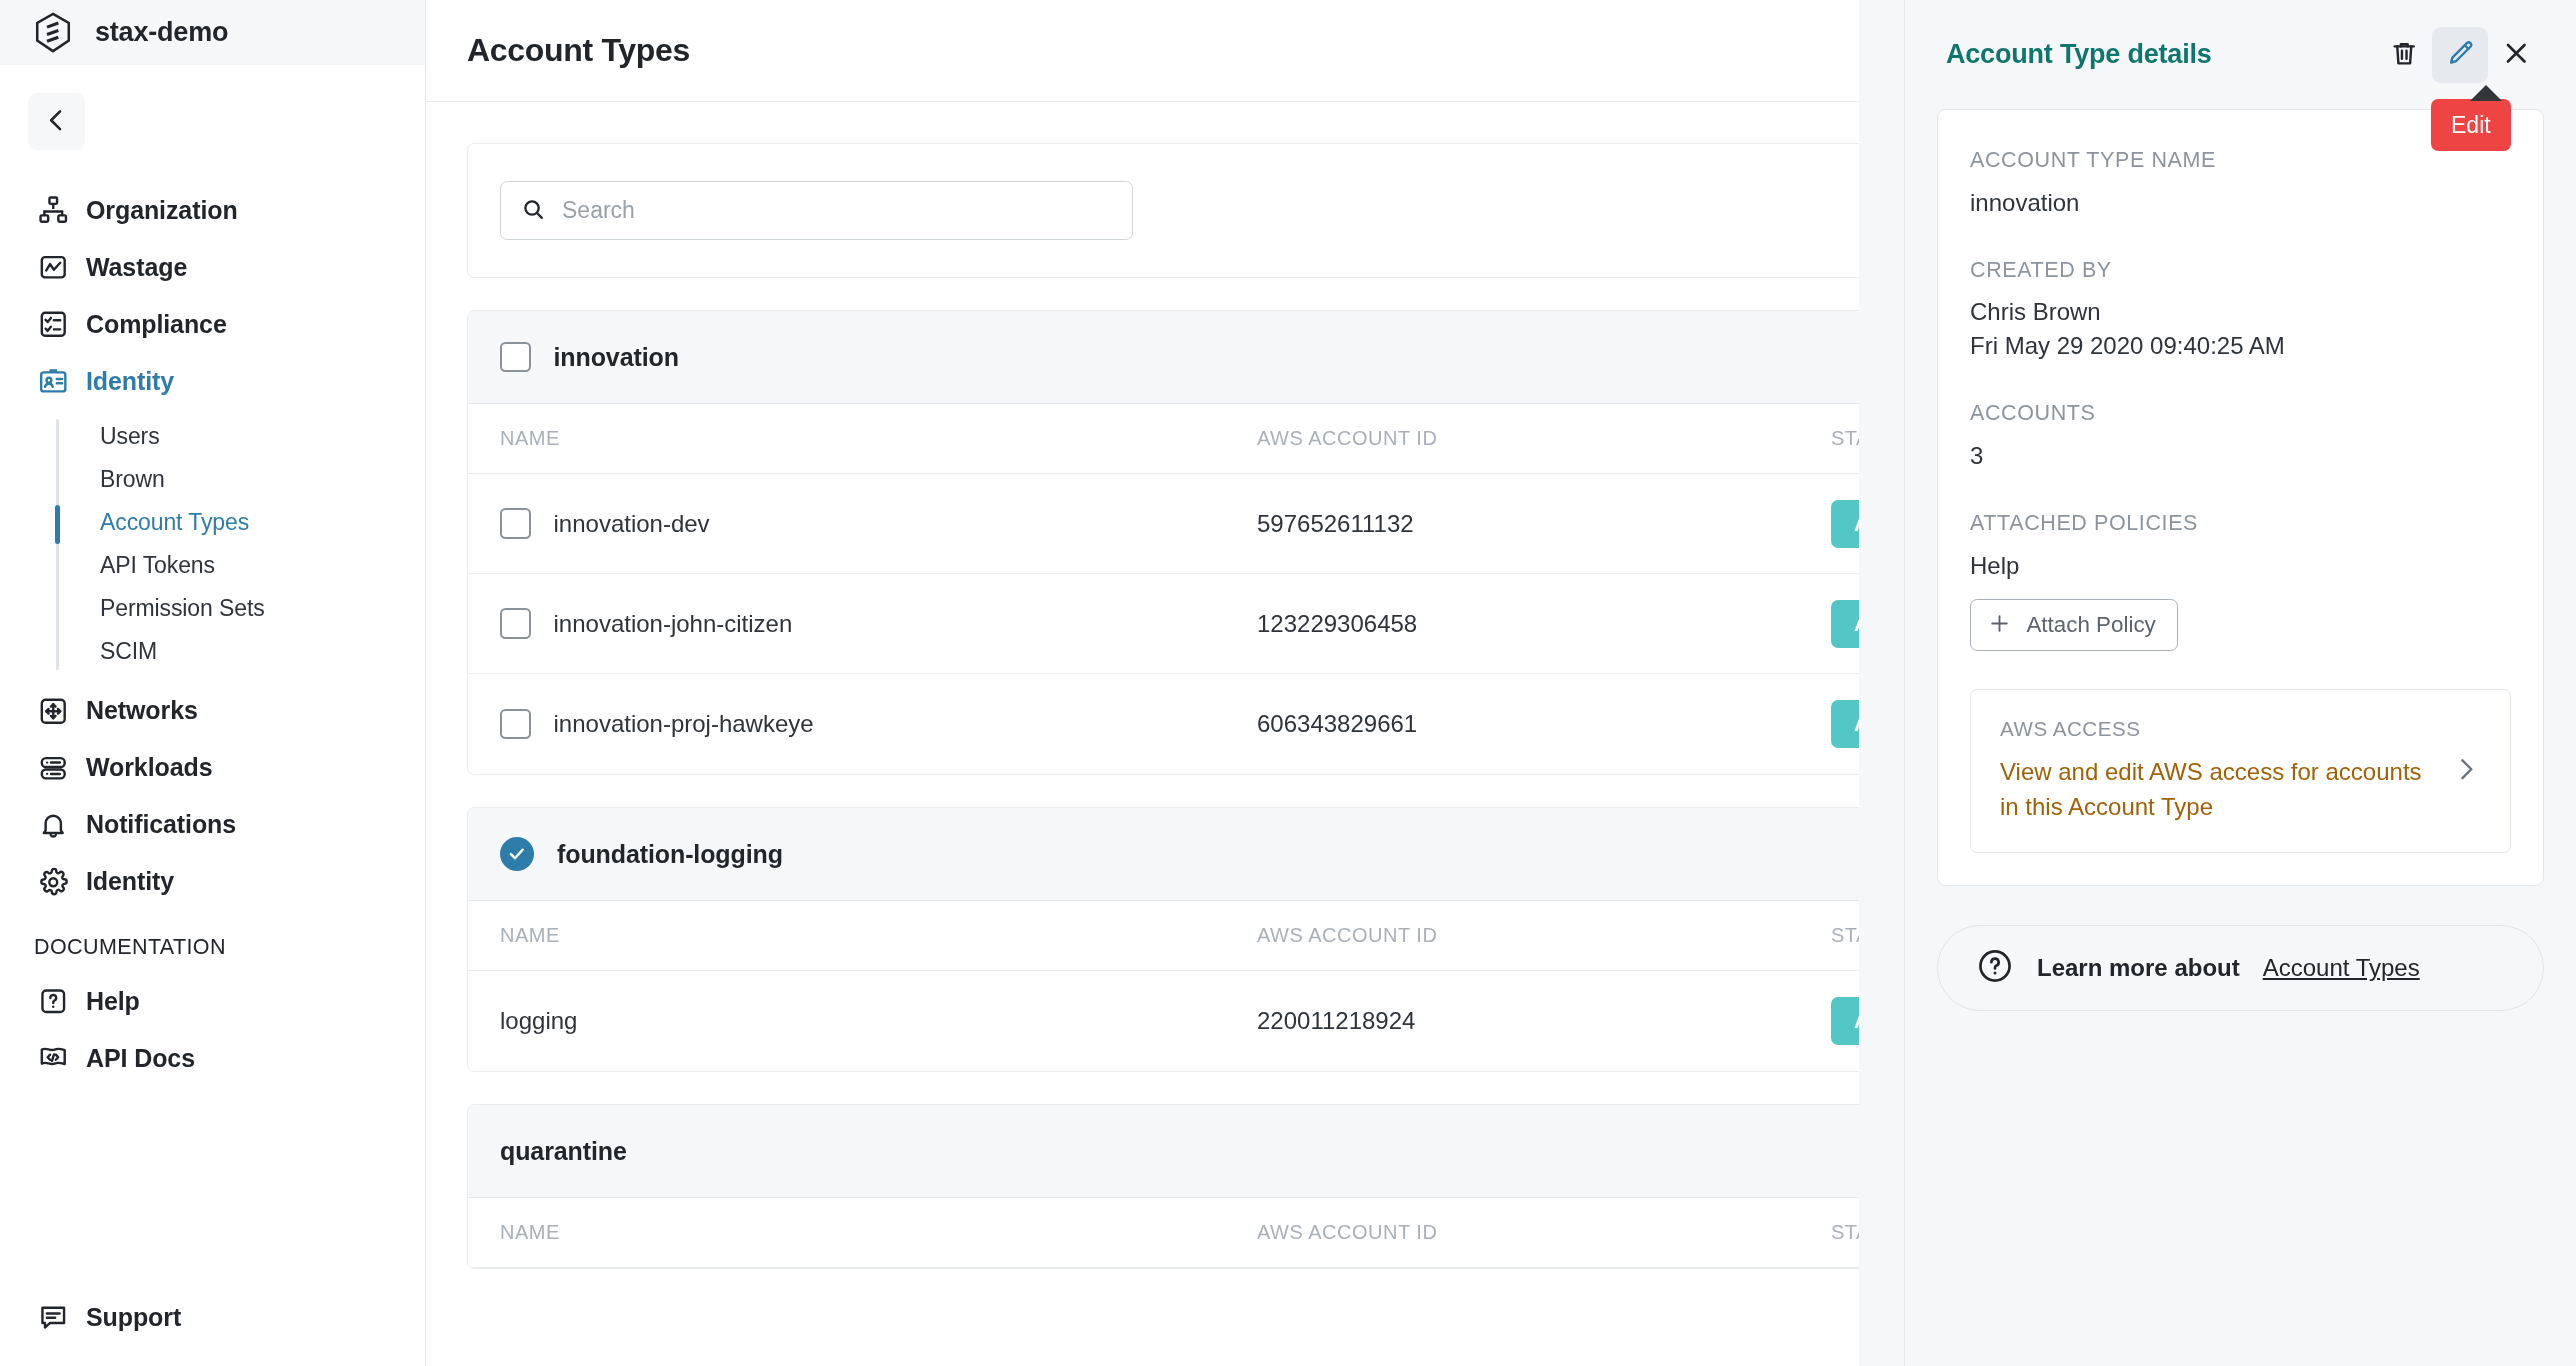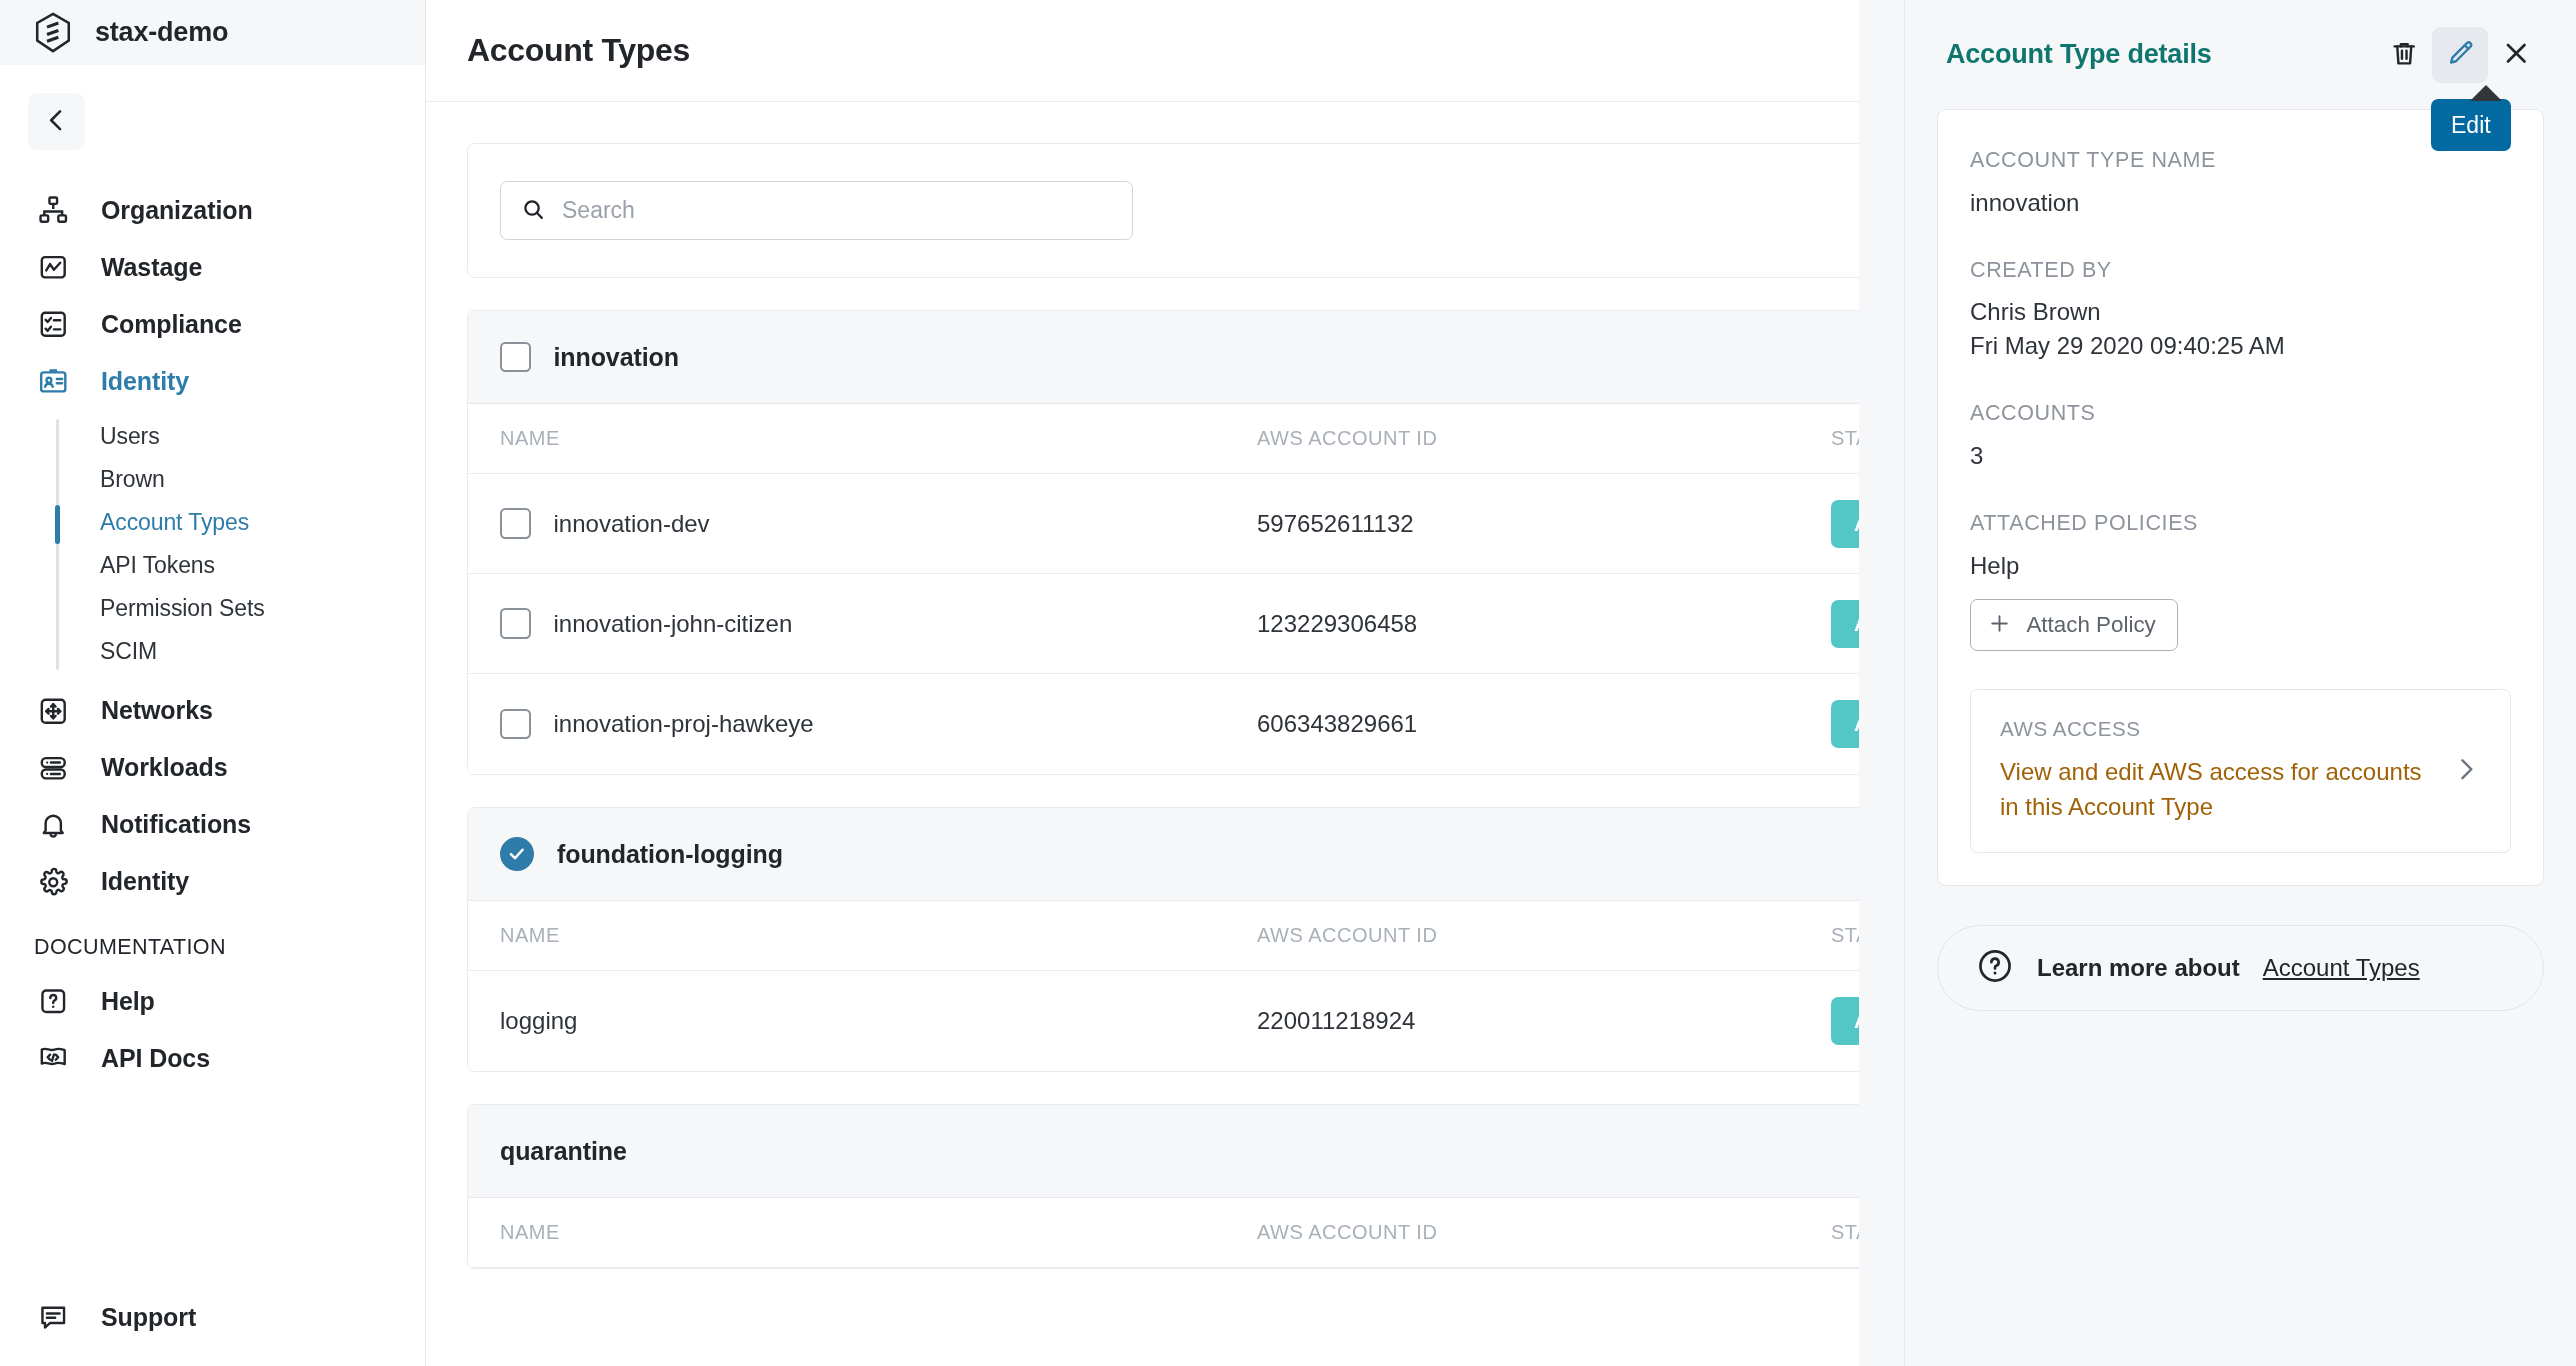--- a/index.html
+++ b/index.html
@@ -31,21 +31,21 @@
   }
   .sb-collapse {
     width: 57px; height: 57px; margin: 28px 0 0 28px;
     background: #f6f7f9; border-radius: 9px;
     display: flex; align-items: center; justify-content: center;
     cursor: pointer;
   }
   .sb-nav { padding-top: 32px; flex: 1 1 auto; }
   .nav-item {
     height: 57px; display: flex; align-items: center;
-    padding-left: 34px; gap: 28px; cursor: pointer;
+    padding-left: 34px; gap: 13px; cursor: pointer;
   }
   .nav-ico { width: 39px; height: 39px; flex: 0 0 39px; display:flex; align-items:center; justify-content:center; }
   .nav-label { font-size: 25px; font-weight: 700; color: #22262b; letter-spacing: -0.1px; }
   .nav-item.active .nav-label { color: #2e7caa; }
   .sub-wrap {
     position: relative; margin: 5.4px 0 9px 0; padding-left: 100px;
   }
   .sub-rail {
     position: absolute; left: 56px; top: 3.6px; bottom: 3.6px;
     width: 2.7px; background: #dfe3e8; border-radius: 1.8px;
@@ -149,21 +149,21 @@
   }
   .panel-title { font-size: 27px; color: #0f766e; flex: 1 1 auto; letter-spacing: -0.2px; font-weight: bold; }
   .ico-btn {
     width: 56px; height: 56px; border-radius: 9px;
     display: flex; align-items: center; justify-content: center;
     cursor: pointer; flex: 0 0 56px;
   }
   .ico-btn.sel { background: #e6eaef; }
   .tooltip {
     position: absolute; left: 526px; top: 99px;
-    background: #0369a1; color: #ffffff; border-radius: 7.2px;
+    background: #ef4444; color: #ffffff; border-radius: 7.2px;
     padding: 12.6px 20px; font-size: 23px; z-index: 30;
   }
   .tooltip::before {
     content: ""; position: absolute; top: -14.4px; left: 39px;
     border-left: 16px solid transparent; border-right: 16px solid transparent;
     border-bottom: 16px solid #333638;
   }
   .panel-card {
     background: #ffffff; border: 1.8px solid #e4e8ec; border-radius: 9px;
     padding: 38px 32px 32px 32px;

